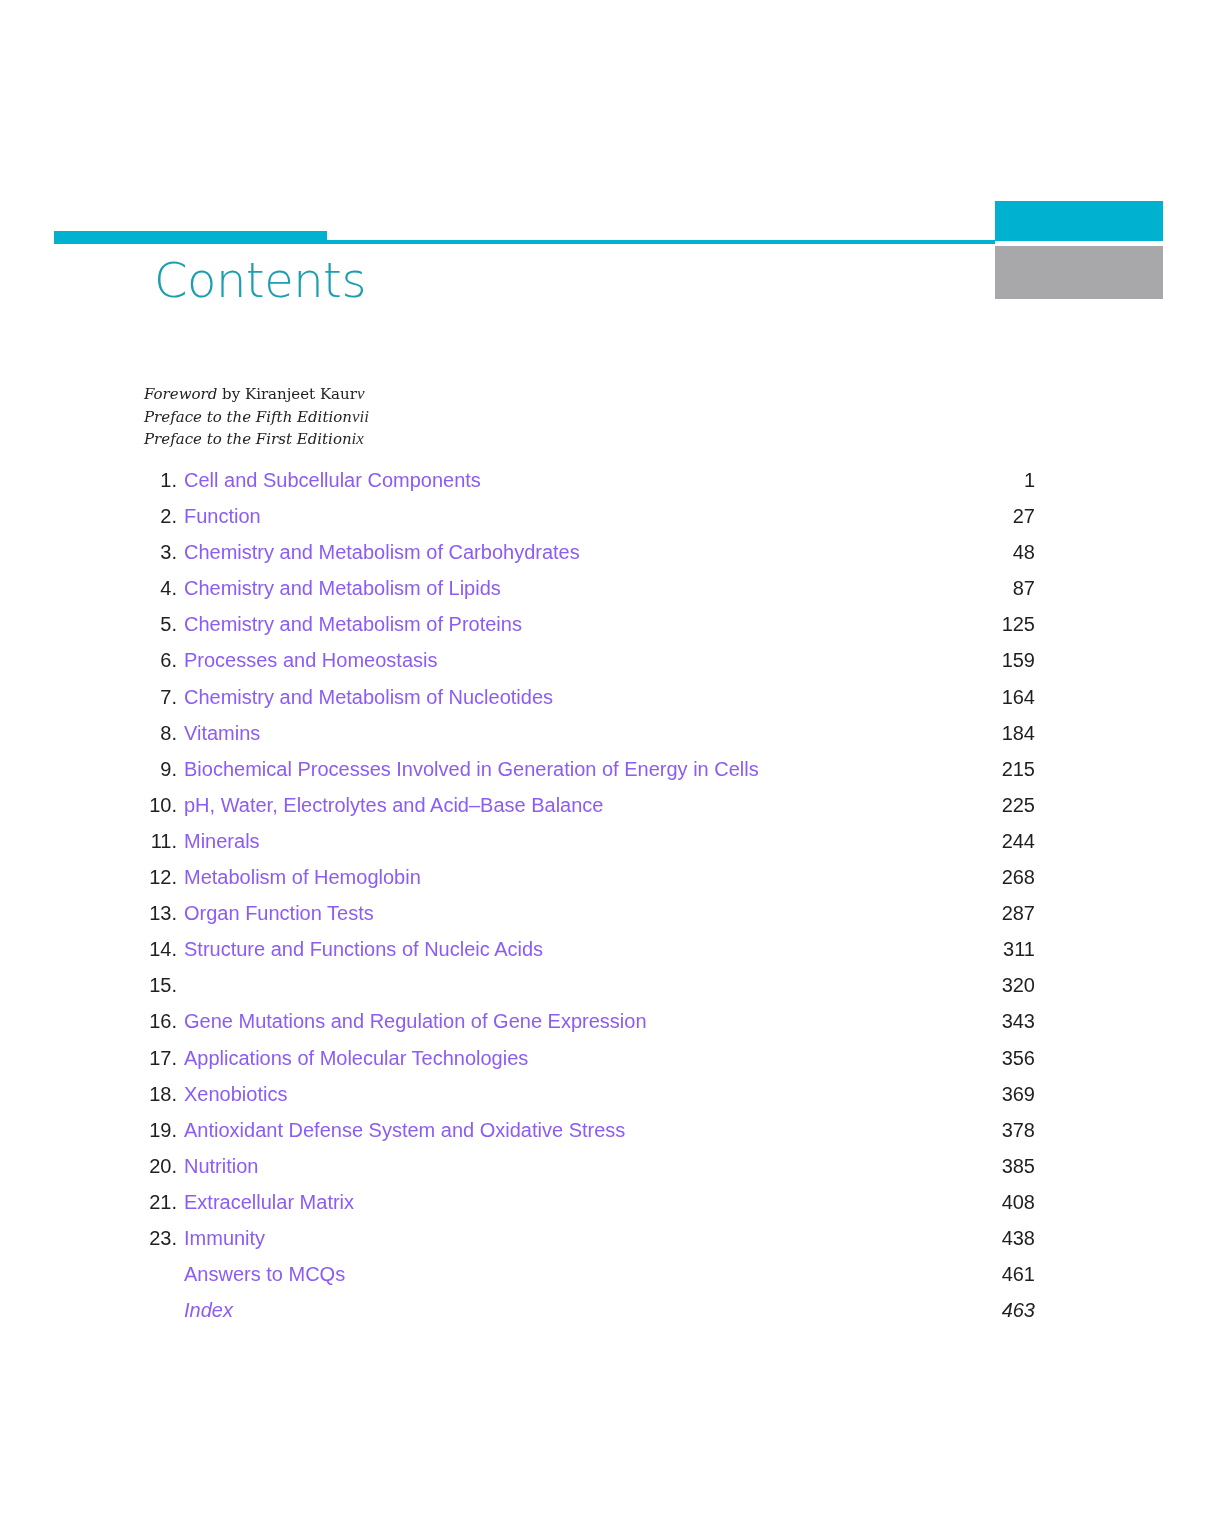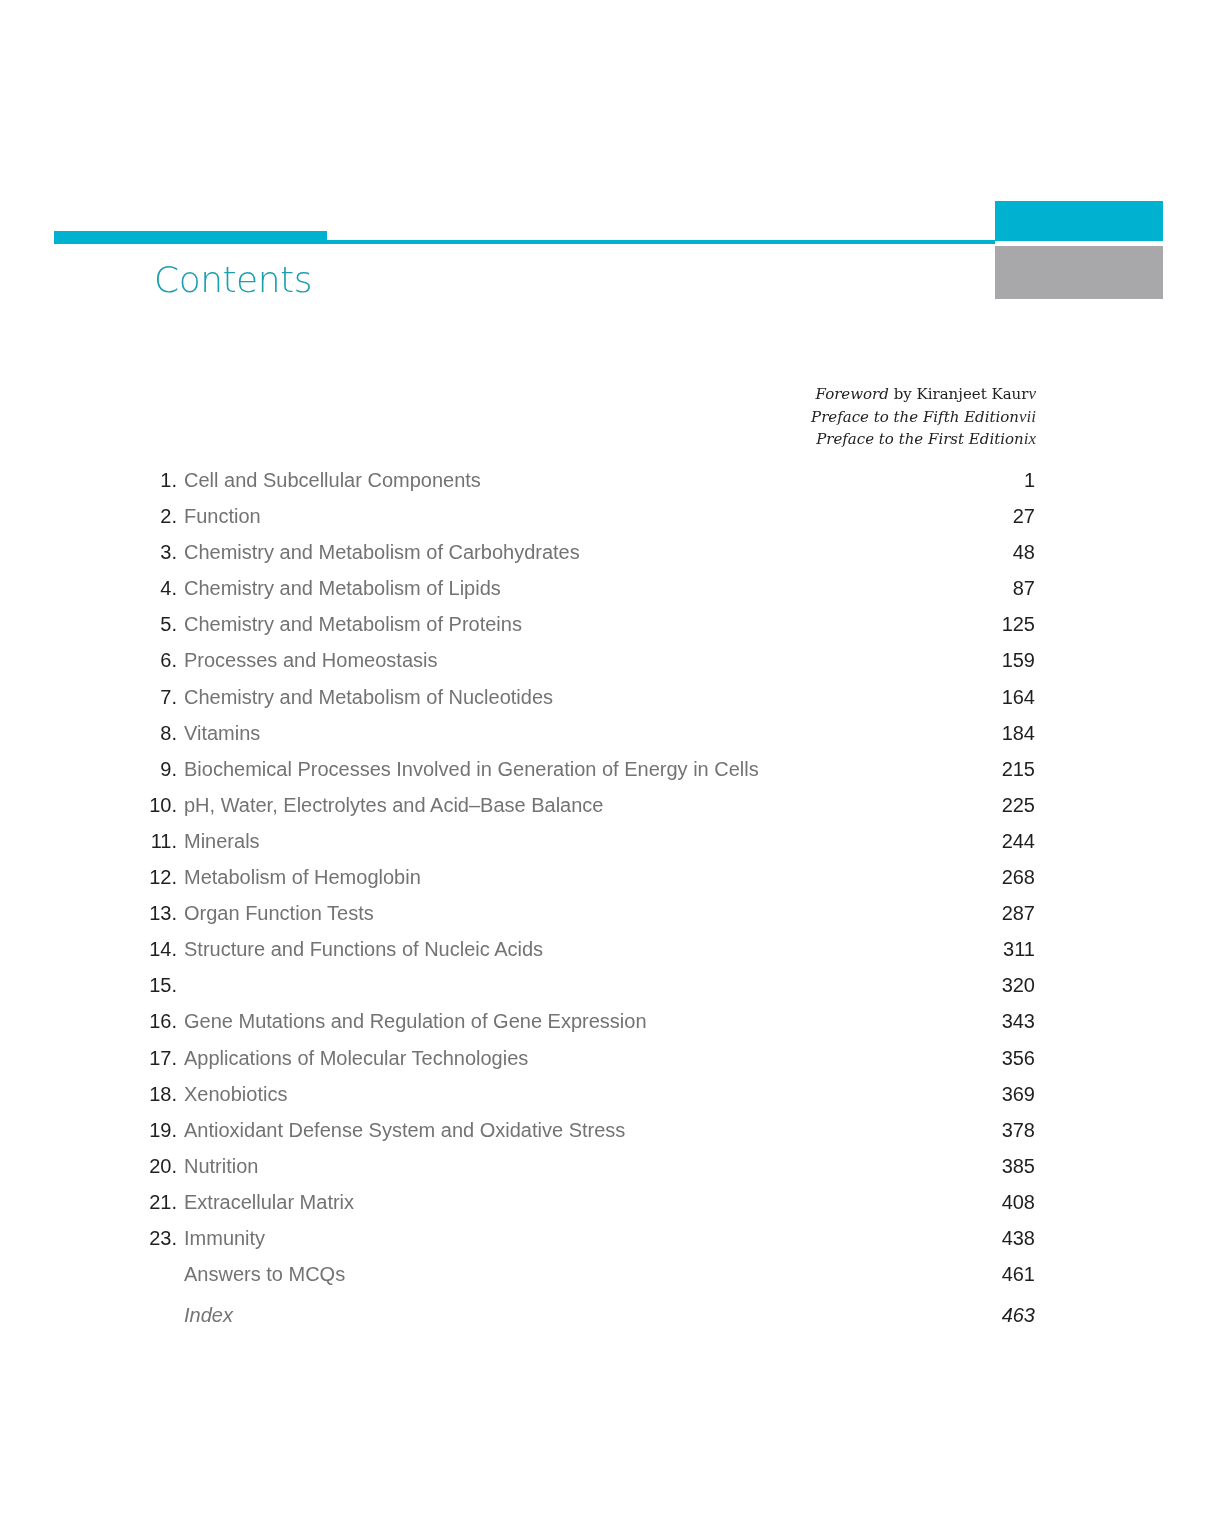--- a/index.html
+++ b/index.html
@@ -6,43 +6,43 @@
   body { width: 1214px; height: 1518px; position: relative; overflow: hidden; }
 
   .bar-thick { position: absolute; left: 54px; top: 231px; width: 273px; height: 13px; background: #00b1d0; }
   .bar-thin  { position: absolute; left: 327px; top: 240px; width: 668px; height: 4px; background: #00b1d0; }
   .block-cyan { position: absolute; left: 995px; top: 201px; width: 168px; height: 40px; background: #00b1d0; }
   .block-gray { position: absolute; left: 995px; top: 246px; width: 168px; height: 53px; background: #a8a8aa; }
 
   .title {
     position: absolute; left: 154px; top: 250px;
     font-family: "DejaVu Sans", sans-serif; font-weight: 300;
-    font-size: 36px; line-height: 60px; color: #1b9fb0; letter-spacing: -0.5px;
+    font-size: 48px; line-height: 60px; color: #1b9fb0; letter-spacing: -0.5px;
   }
 
   .front { position: absolute; left: 144px; top: 383px; width: 892px; }
   .front-row {
-    display: flex; justify-content: flex-end; align-items: baseline;
+    display: flex; justify-content: flex-start; align-items: baseline;
     font-family: "DejaVu Serif", "Liberation Serif", serif;
     font-size: 15px; line-height: 22.5px; color: #222;
   }
   .front-row .lbl { font-style: italic; }
   .front-row .lbl .plain { font-style: normal; }
   .front-row .pg { font-style: italic; color: #333; font-family: "Liberation Serif", serif; font-size: 17px; }
 
   .toc { position: absolute; left: 138px; top: 462px; width: 897px; }
   .toc-row {
     position: relative; height: 36.1px;
     font-family: "Liberation Sans", sans-serif; font-size: 20px; line-height: 36px;
   }
   .toc-row .num { position: absolute; left: 0; width: 39px; text-align: right; color: #1f1f1f; }
-  .toc-row .lbl { position: absolute; left: 46px; color: #737373; white-space: nowrap; }
+  .toc-row .lbl { position: absolute; left: 46px; color: #8b5cf6; white-space: nowrap; }
   .toc-row .pg  { position: absolute; right: 0; color: #1f1f1f; text-align: right; }
   .toc-row.extra { height: 36.1px; }
-  .toc-row.index { margin-top: 5px; }
+  .toc-row.index { }
   .toc-row.index .lbl, .toc-row.index .pg { font-style: italic; }
 </style>
 </head>
 <body>
 
 <div class="bar-thick"></div>
 <div class="bar-thin"></div>
 <div class="block-cyan"></div>
 <div class="block-gray"></div>
 

